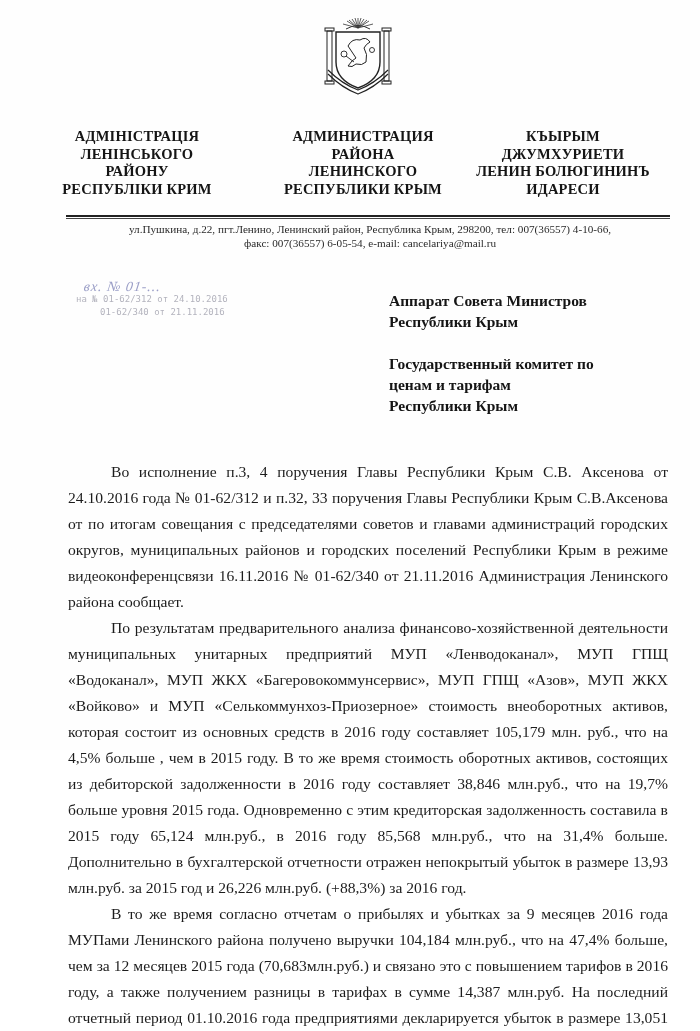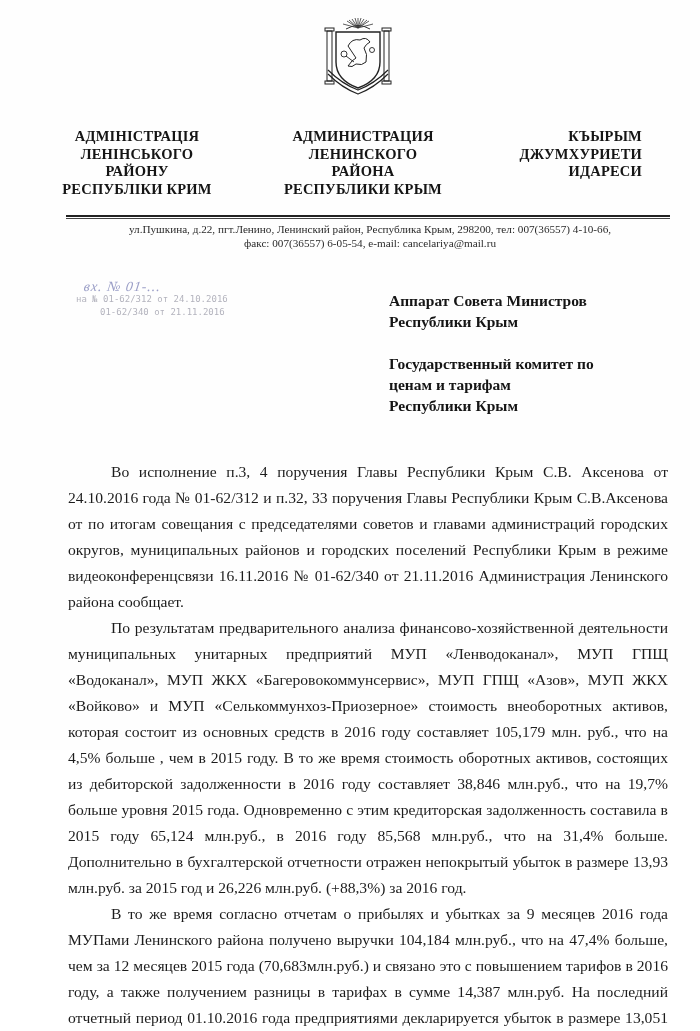--- a/index.html
+++ b/index.html
@@ -39,21 +39,21 @@
       text-align: center;
       font-weight: bold;
       font-size: 14.5px;
       line-height: 17.5px;
       letter-spacing: 0.2px;
       color: #151515;
     }
     .header-col .line { display: block; white-space: nowrap; }
     .col-ua { left: 22px; width: 150px; }
     .col-ru { left: 228px; width: 190px; }
-    .col-ct { left: 412px; width: 190px; text-align: right; }
+    .col-ct { left: 428px; width: 190px; }
 
     .rule-thick {
       position: absolute;
       left: 66px; top: 215px;
       width: 604px; height: 2px;
       background: #222;
     }
     .rule-thin {
       position: absolute;
       left: 66px; top: 218px;
@@ -166,27 +166,28 @@
 
   <div class="header-cols">
     <div class="header-col col-ua">
       <span class="line">АДМІНІСТРАЦІЯ</span>
       <span class="line">ЛЕНІНСЬКОГО</span>
       <span class="line">РАЙОНУ</span>
       <span class="line">РЕСПУБЛІКИ КРИМ</span>
     </div>
     <div class="header-col col-ru">
       <span class="line">АДМИНИСТРАЦИЯ</span>
+      <span class="line">РАЙОНА</span>
       <span class="line">ЛЕНИНСКОГО</span>
-      <span class="line">РАЙОНА</span>
       <span class="line">РЕСПУБЛИКИ КРЫМ</span>
     </div>
     <div class="header-col col-ct">
       <span class="line">КЪЫРЫМ</span>
       <span class="line">ДЖУМХУРИЕТИ</span>
+      <span class="line">ЛЕНИН БОЛЮГИНИНЪ</span>
       <span class="line">ИДАРЕСИ</span>
     </div>
   </div>
 
   <div class="rule-thick"></div>
   <div class="rule-thin"></div>
 
   <div class="address">
     <span class="line">ул.Пушкина, д.22, пгт.Ленино, Ленинский район, Республика Крым, 298200, тел: 007(36557) 4-10-66,</span>
     <span class="line"><span>факс: 007(36557) 6-05-54, e-mail: </span><span class="email">cancelariya@mail.ru</span></span>

